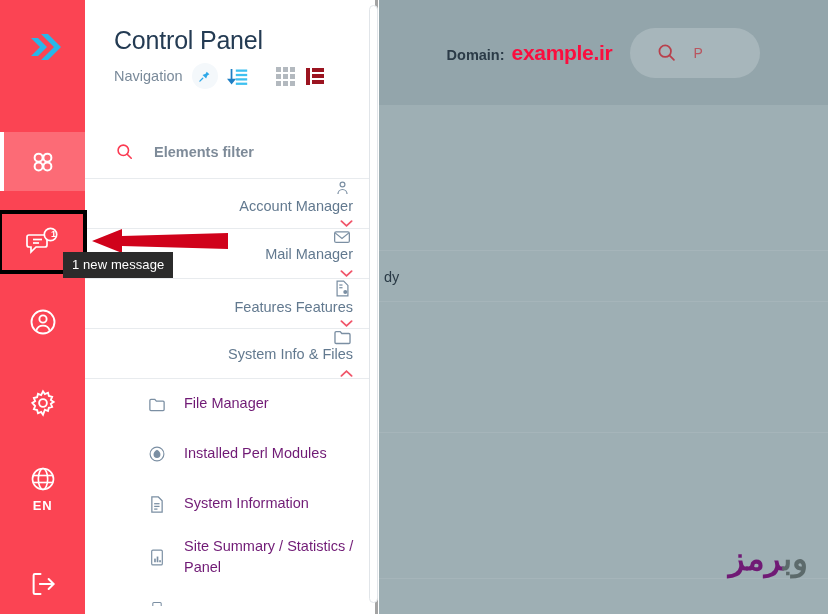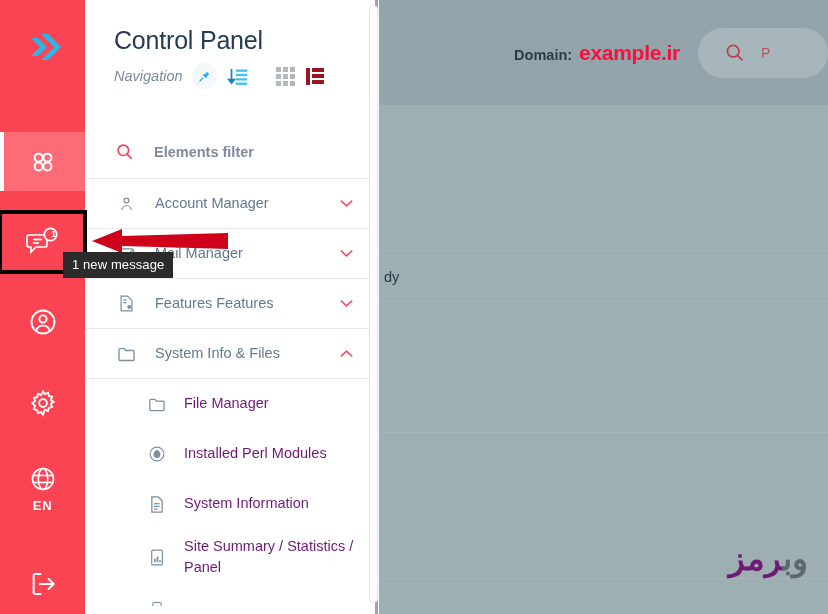--- a/index.html
+++ b/index.html
@@ -64,21 +64,21 @@
   }
   .panel-head { padding: 26px 0 0 29px; }
   .panel-title {
     font-size: 25px; color: #243b53; font-weight: normal;
     letter-spacing: -0.2px;
   }
   .panel-subrow {
     display: flex; align-items: center; margin-top: 8px; gap: 0px;
   }
   .panel-sub {
-    font-size: 14.5px; color: #7a8a9a; margin-right: 9px; font-style: italic;
+    font-size: 14.5px; color: #7a8a9a; margin-right: 9px;
   }
   .pin-btn {
     width: 26px; height: 26px; border-radius: 50%;
     background: #f4f8fb;
     display: flex; align-items: center; justify-content: center;
     cursor: pointer;
   }
   .sort-btn {
     width: 28px; height: 26px; margin-left: 6px;
     display: flex; align-items: center; justify-content: center;
@@ -96,24 +96,25 @@
     display: flex; align-items: center;
     height: 54px; margin-top: 36px; padding-left: 30px;
     border-bottom: 1px solid #e8ebee;
     cursor: text;
   }
   .filter-row .ph {
     font-size: 14.5px; color: #7e8b99; margin-left: 20px; font-weight: bold;
   }
 
   .nav-item {
-    display: flex; align-items: center;
+    display: flex; align-items: flex-end;
     height: 50px; padding-left: 30px; padding-right: 22px;
     border-bottom: 1px solid #e8ebee;
     cursor: pointer;
+    flex-direction: column;
   }
   .nav-item .ico { width: 22px; display: flex; justify-content: center; }
   .nav-item .lbl {
     flex: 1; font-size: 14.5px; color: #62798f;
     margin-left: 18px; line-height: 1.35;
   }
   .nav-item .chev { width: 14px; display: flex; justify-content: center; }
 
   .sub-item {
     display: flex; align-items: center;
@@ -141,21 +142,21 @@
   #content {
     position: absolute; left: 379px; top: 0;
     width: 449px; height: 614px;
     background: #9eafb4;
     overflow: hidden;
   }
   #content-header {
     position: absolute; left: 0; top: 0;
     width: 449px; height: 105px;
     background: #93a5ab;
-    display: flex; align-items: center; justify-content: flex-end;
+    display: flex; align-items: center; justify-content: center;
     padding-right: 0px;
   }
   .domain-wrap {
     display: flex; align-items: baseline; gap: 7px;
     margin-right: 18px;
   }
   .domain-lbl { font-size: 14.5px; font-weight: bold; color: #2b3b47; }
   .domain-val { font-size: 21px; font-weight: bold; color: #fb0d3e; letter-spacing: -0.3px; }
   .search-pill {
     width: 130px; height: 50px;

